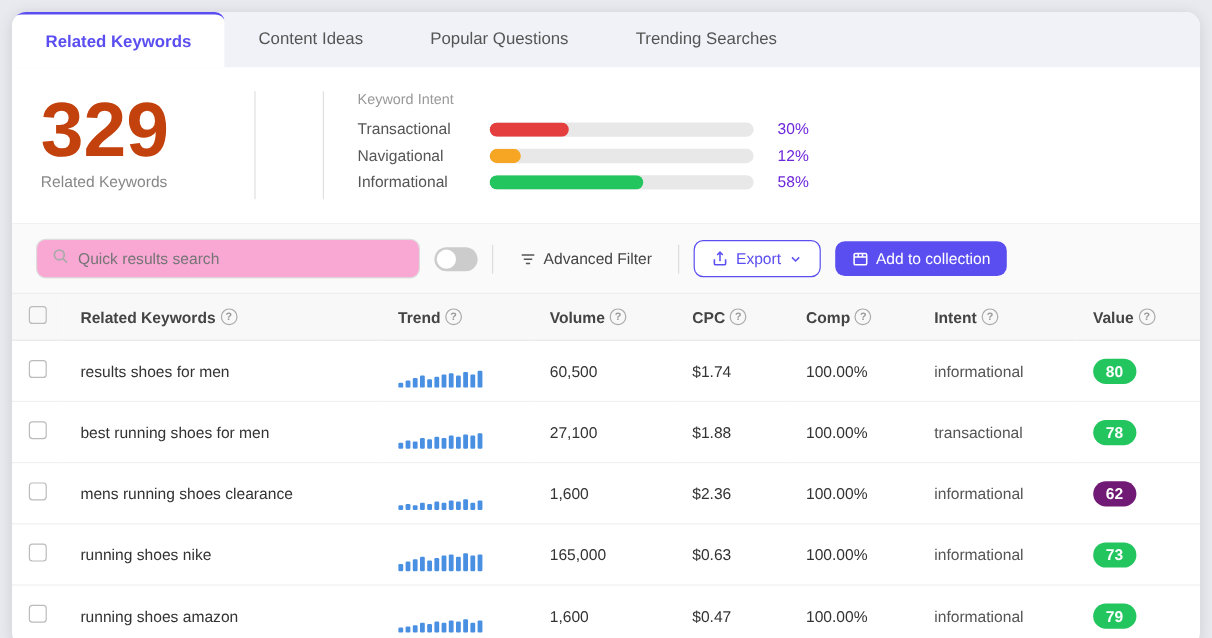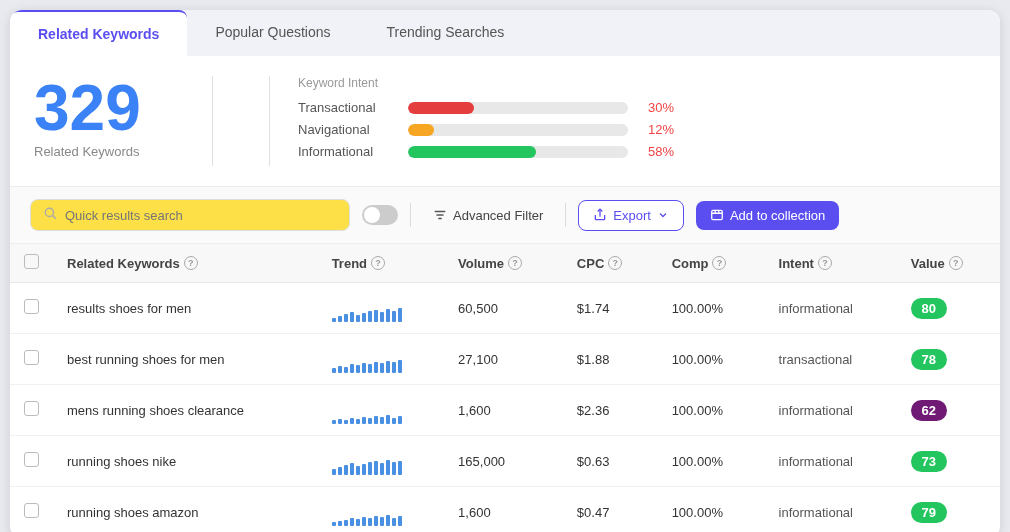--- a/index.html
+++ b/index.html
@@ -47,21 +47,21 @@
       padding: 20px 24px;
       border-bottom: 1px solid #eee;
       gap: 0;
     }
     .summary-count {
       min-width: 150px;
     }
     .count-num {
       font-size: 64px;
       font-weight: 800;
-      color: #3b82f6;
+      color: #c2410c;
       line-height: 1;
     }
     .count-label {
       font-size: 13px;
       color: #888;
       margin-top: 4px;
     }
     .summary-divider {
       width: 1px;
       background: #e0e0e0;
@@ -117,36 +117,36 @@
       max-width: 220px;
     }
     .ki-bar {
       height: 100%;
       border-radius: 6px;
     }
     .ki-pct {
       width: 36px;
       text-align: right;
       font-size: 13px;
-      color: #ef4444;
+      color: #6d28d9;
     }
 
     
     .toolbar {
       display: flex;
       align-items: center;
       padding: 12px 20px;
       gap: 12px;
       border-bottom: 1px solid #eee;
       background: #fafafa;
     }
     .search-wrap {
       display: flex;
       align-items: center;
-      background: #fde047;
+      background: #f9a8d4;
       border: 1px solid #ddd;
       border-radius: 8px;
       padding: 6px 12px;
       flex: 1;
       max-width: 320px;
       gap: 8px;
     }
     .search-icon-svg { color: #aaa; flex-shrink: 0; }
     .search-input {
       border: none;
@@ -303,20 +303,21 @@
     .badge-orange { background: #701a75; }
     .intent-text { color: #555; }
   </style>
 </head>
 <body>
 
 <div class="container">
 
   <div class="tabs">
     <div class="tab active">Related Keywords</div>
+    <div class="tab">Content Ideas</div>
     <div class="tab">Popular Questions</div>
     <div class="tab">Trending Searches</div>
   </div>
 
   <div class="summary">
     <div class="summary-count">
       <div class="count-num">329</div>
       <div class="count-label">Related Keywords</div>
     </div>
 

